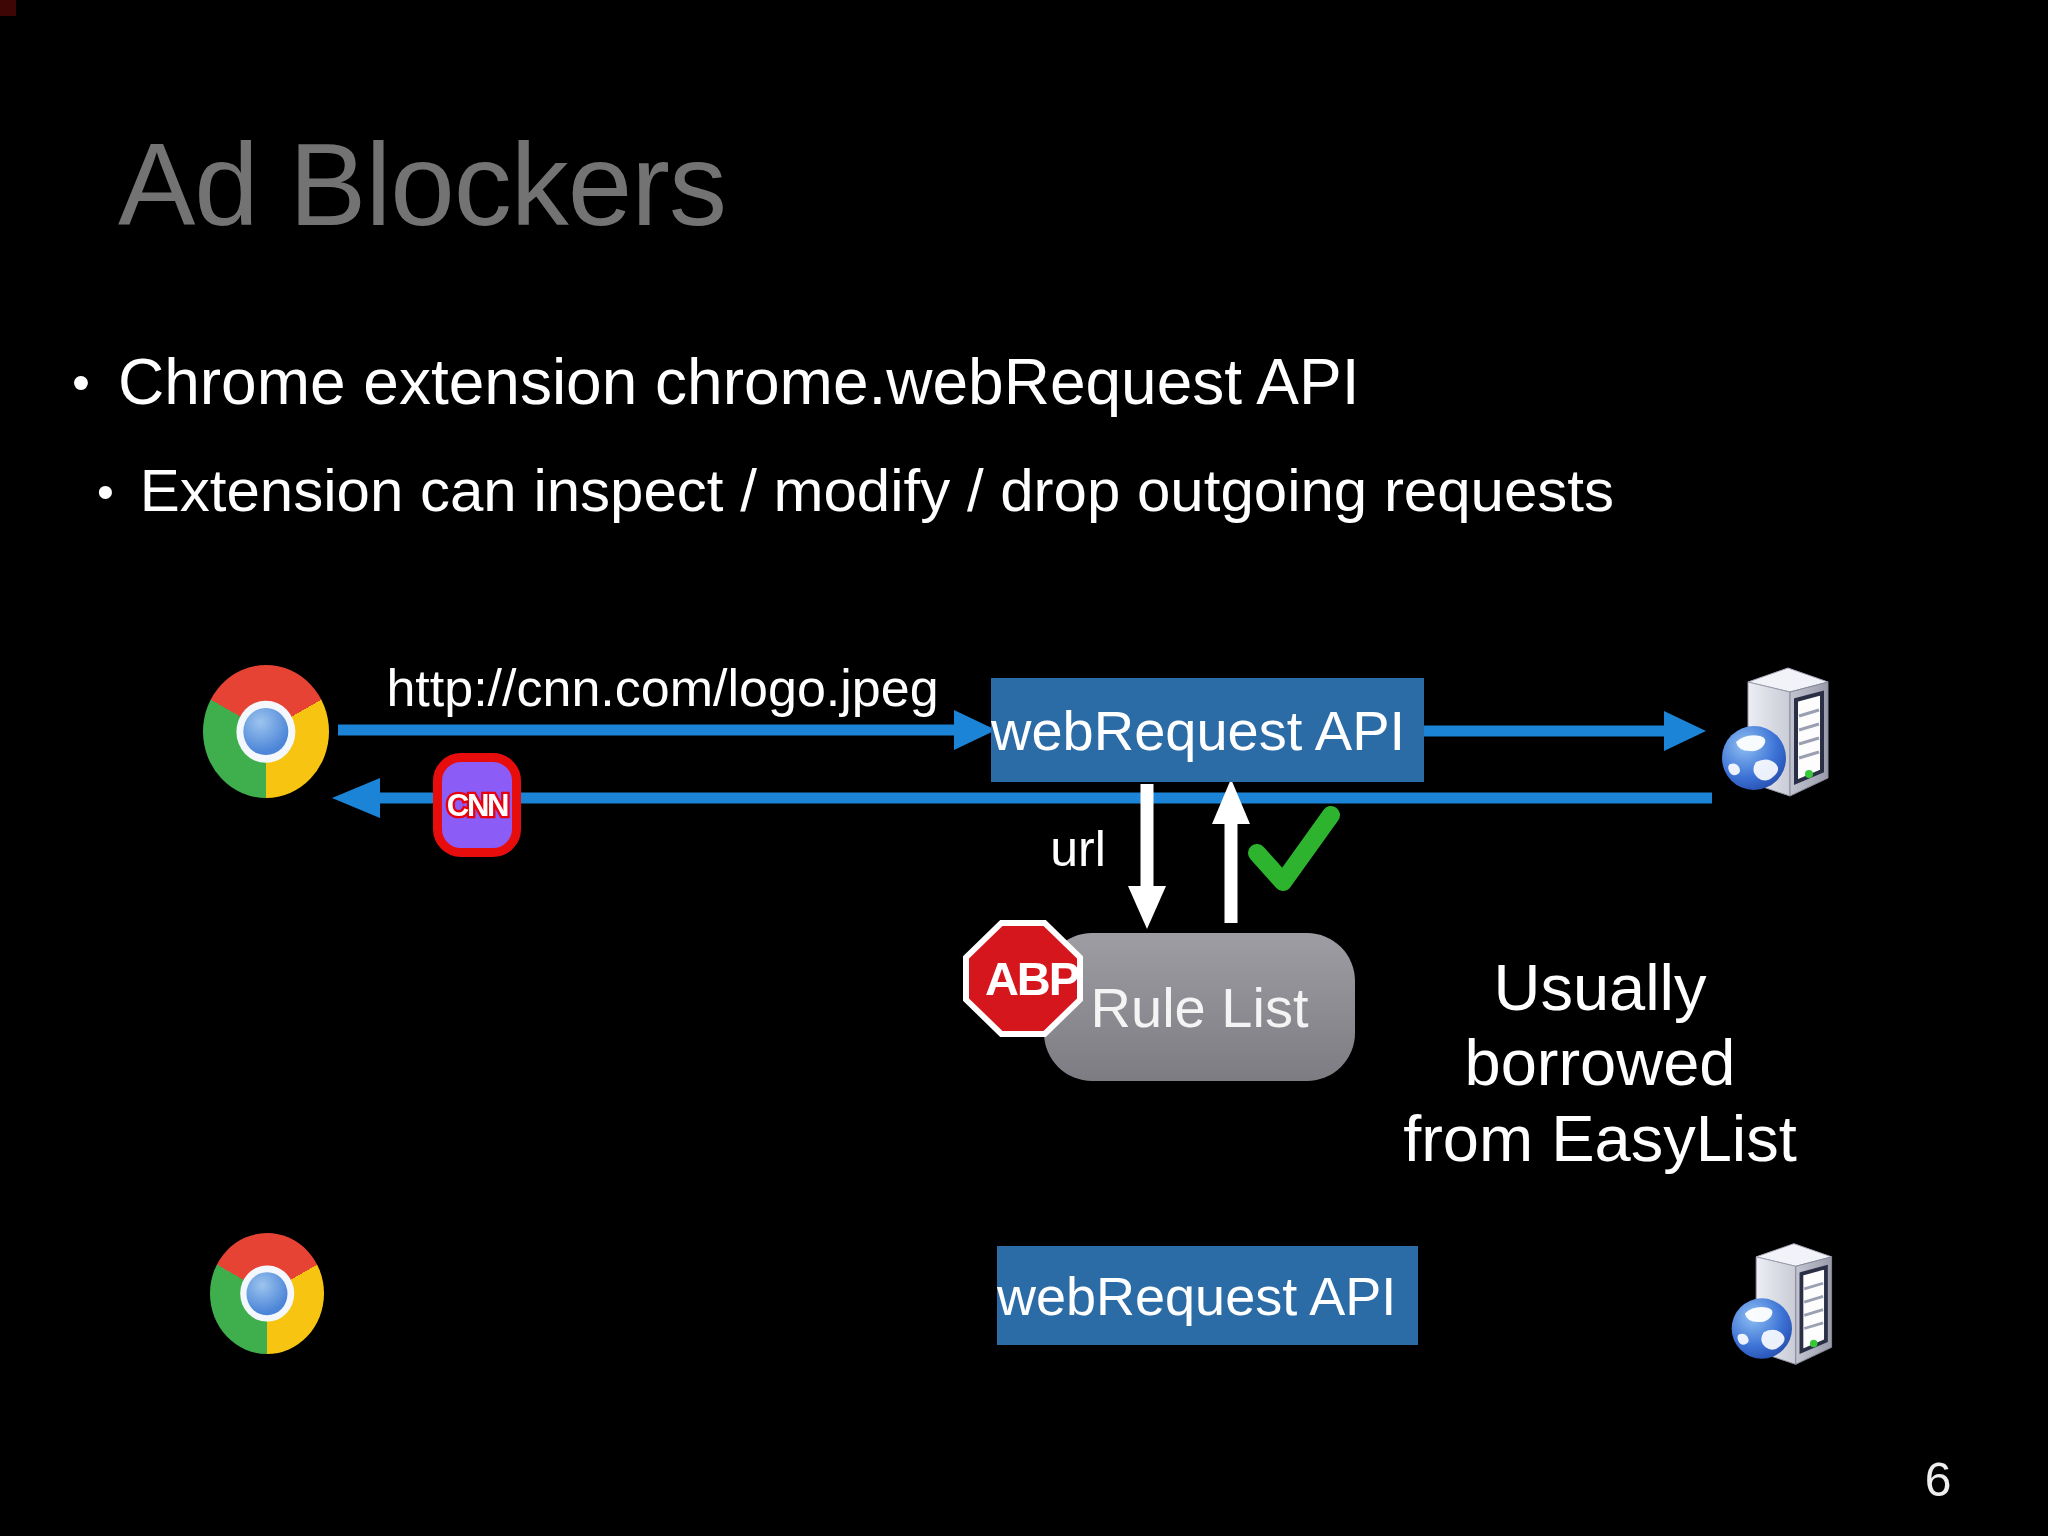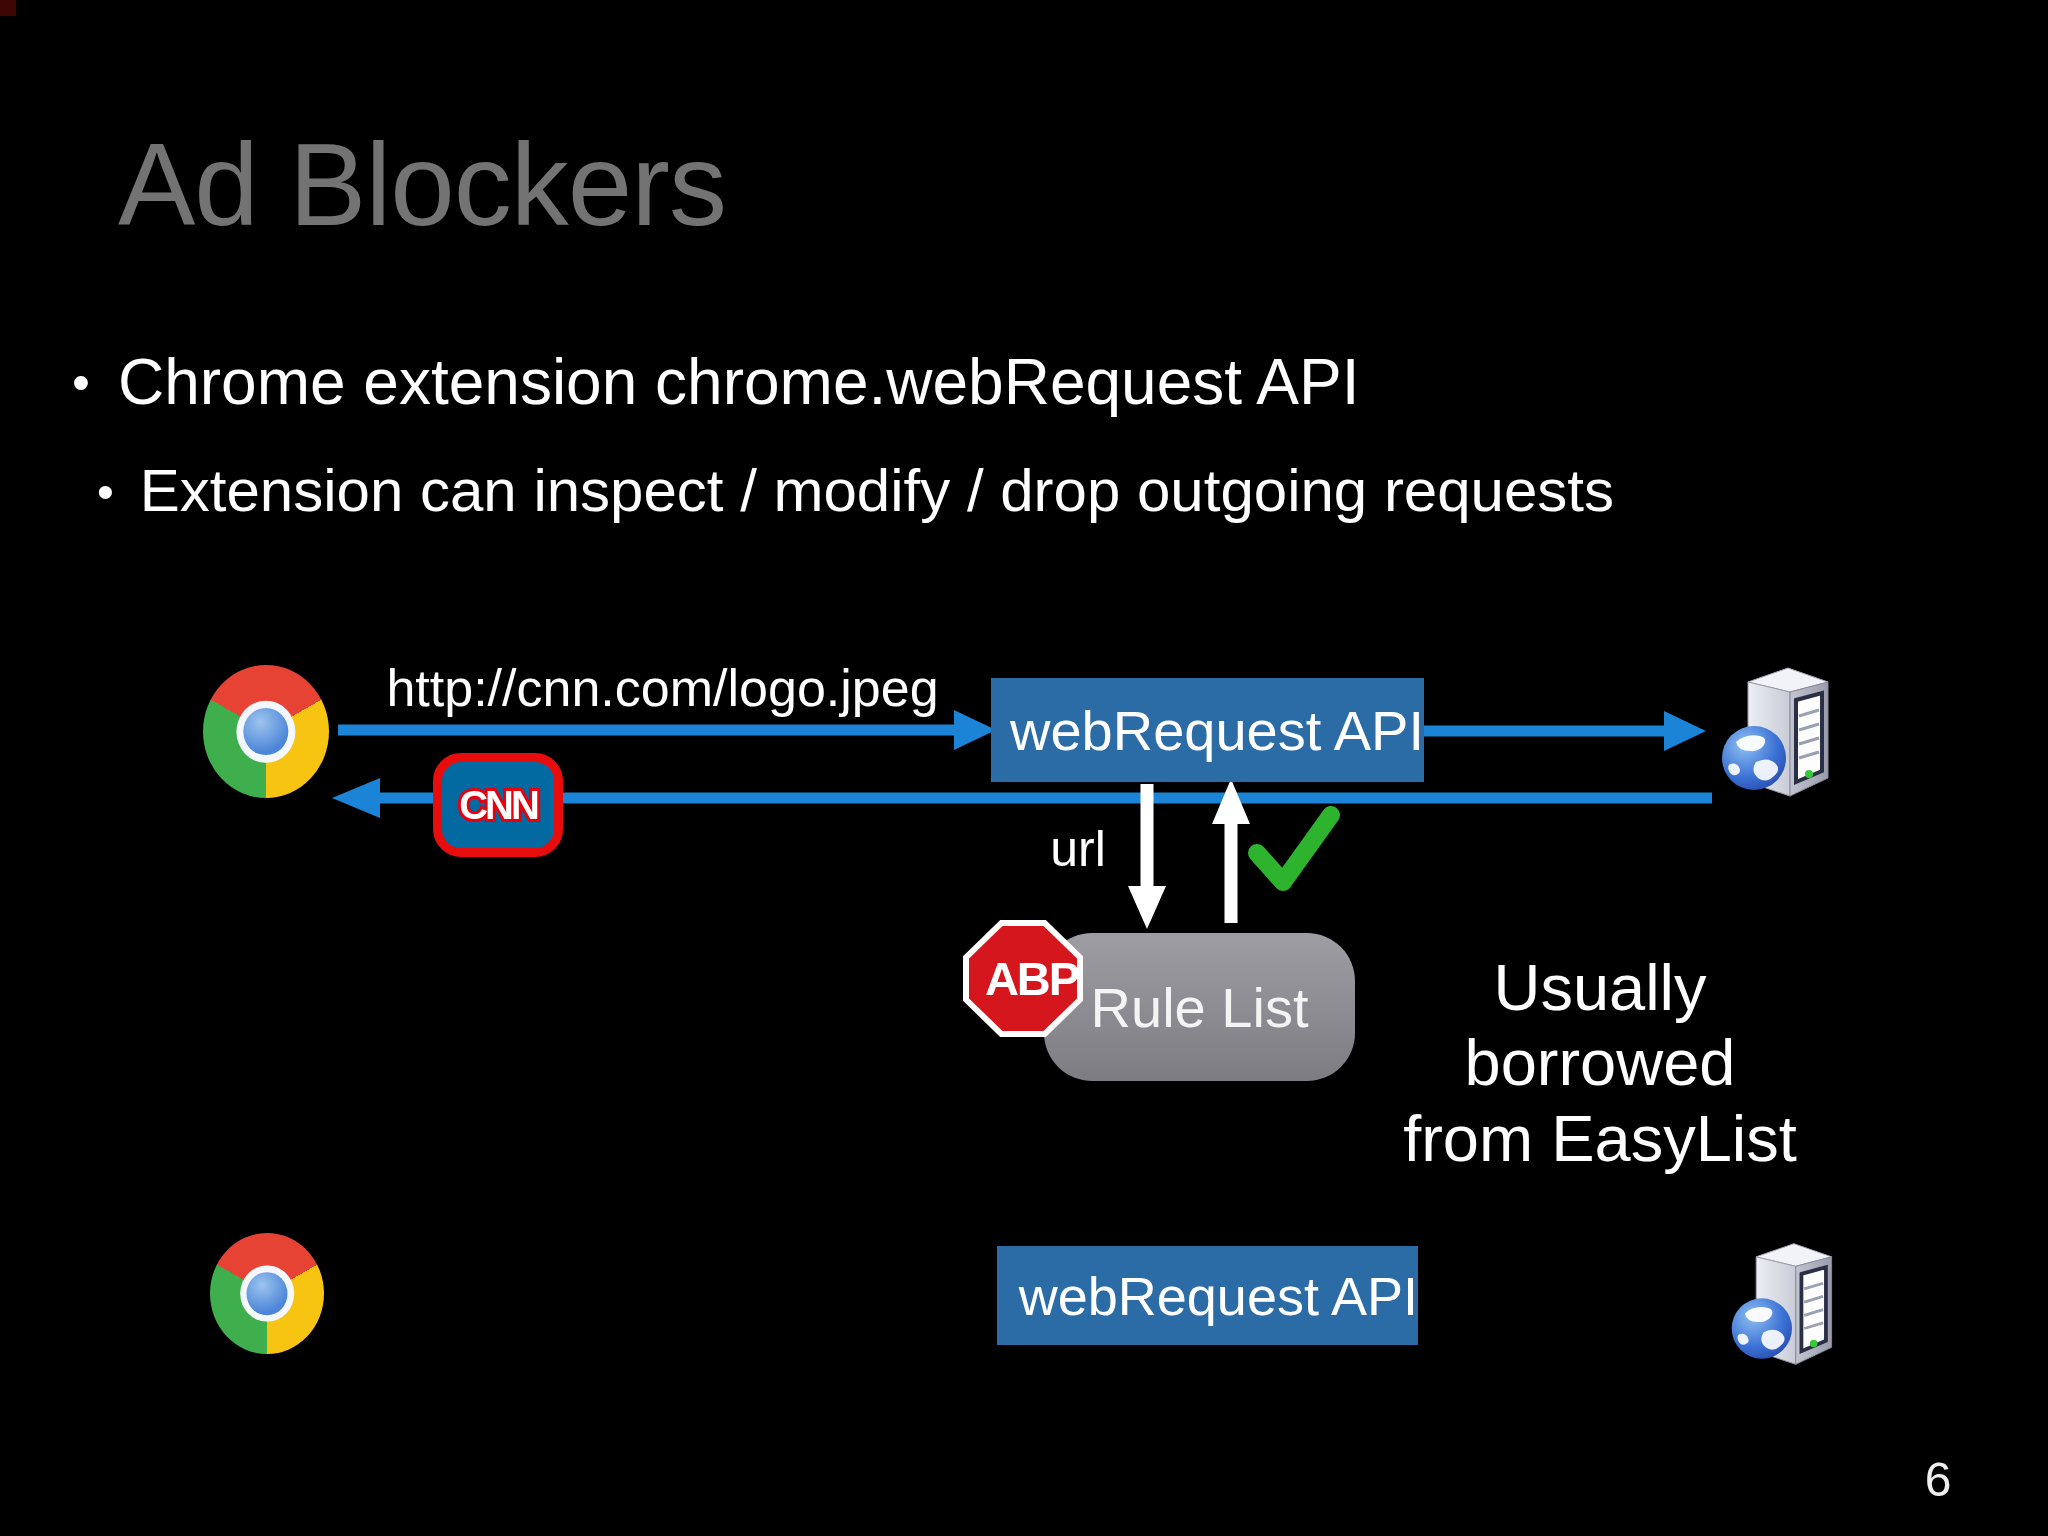--- a/index.html
+++ b/index.html
@@ -13,41 +13,41 @@
 
   .bullet-line{display:flex;align-items:flex-start;color:#fff;}
   .bullet-1{left:72px;top:345px;font-size:64px;gap:28px;}
   .bullet-2{left:97px;top:456px;font-size:60px;gap:26px;}
   .bullet-dot{font-size:0.8em;line-height:1.5;}
   .bullet-text b{font-weight:400;margin-top:12px;}
 
   
   .arrows{left:0;top:0;z-index:1;}
   
-  .api-box{z-index:2;background:#2c6ca6;display:flex;align-items:center;justify-content:flex-end;
+  .api-box{z-index:2;background:#2c6ca6;display:flex;align-items:center;justify-content:flex-start;
            color:#fff;font-size:56px;}
   .api-box-1{left:991px;top:678px;width:433px;height:104px;}
   .api-box-2{left:997px;top:1246px;width:421px;height:99px;font-size:54px;}
   .rule-list-box{left:1044px;top:933px;width:311px;height:148px;border-radius:48px;z-index:2;
                  background:linear-gradient(#9d9da3,#7c7c82);display:flex;align-items:center;
                  justify-content:center;color:#f4f4f4;font-size:56px;}
 
   
   .chrome{z-index:3;}
   .chrome-1{left:203px;top:665px;width:126px;height:133px;}
   .chrome-2{left:210px;top:1233px;width:114px;height:121px;}
   .chrome-disc{position:absolute;inset:0;border-radius:50%;
     background:conic-gradient(from -60deg,#e64335 0 120deg,#f7c511 120deg 240deg,#3faf4e 240deg 360deg);}
   .chrome-ring{position:absolute;left:50%;top:50%;width:47%;height:47%;transform:translate(-50%,-50%);
     border-radius:50%;background:#f4f7fb;}
   .chrome-core{position:absolute;left:50%;top:50%;width:36%;height:36%;transform:translate(-50%,-50%);
     border-radius:50%;background:radial-gradient(circle at 38% 30%,#9cc4ee,#4d86d8 70%);}
 
   
-  .cnn-badge{left:433px;top:753px;width:130px;height:104px;z-index:3;background:#0369a1;
+  .cnn-badge{left:433px;top:753px;width:88px;height:104px;z-index:3;background:#8b5cf6;
              border:9px solid #e80d0d;border-radius:28px;box-sizing:border-box;
              display:flex;align-items:center;justify-content:center;}
 
   
   .abp-badge{left:963px;top:920px;width:120px;height:117px;z-index:3;}
   .octo{position:absolute;inset:0;
     clip-path:polygon(31% 0,69% 0,100% 31%,100% 69%,69% 100%,31% 100%,0 69%,0 31%);background:#fff;}
   .octo-inner{position:absolute;inset:6px;
     clip-path:polygon(31% 0,69% 0,100% 31%,100% 69%,69% 100%,31% 100%,0 69%,0 31%);background:#d6161d;
     display:flex;align-items:center;justify-content:center;padding-left:17px;}

